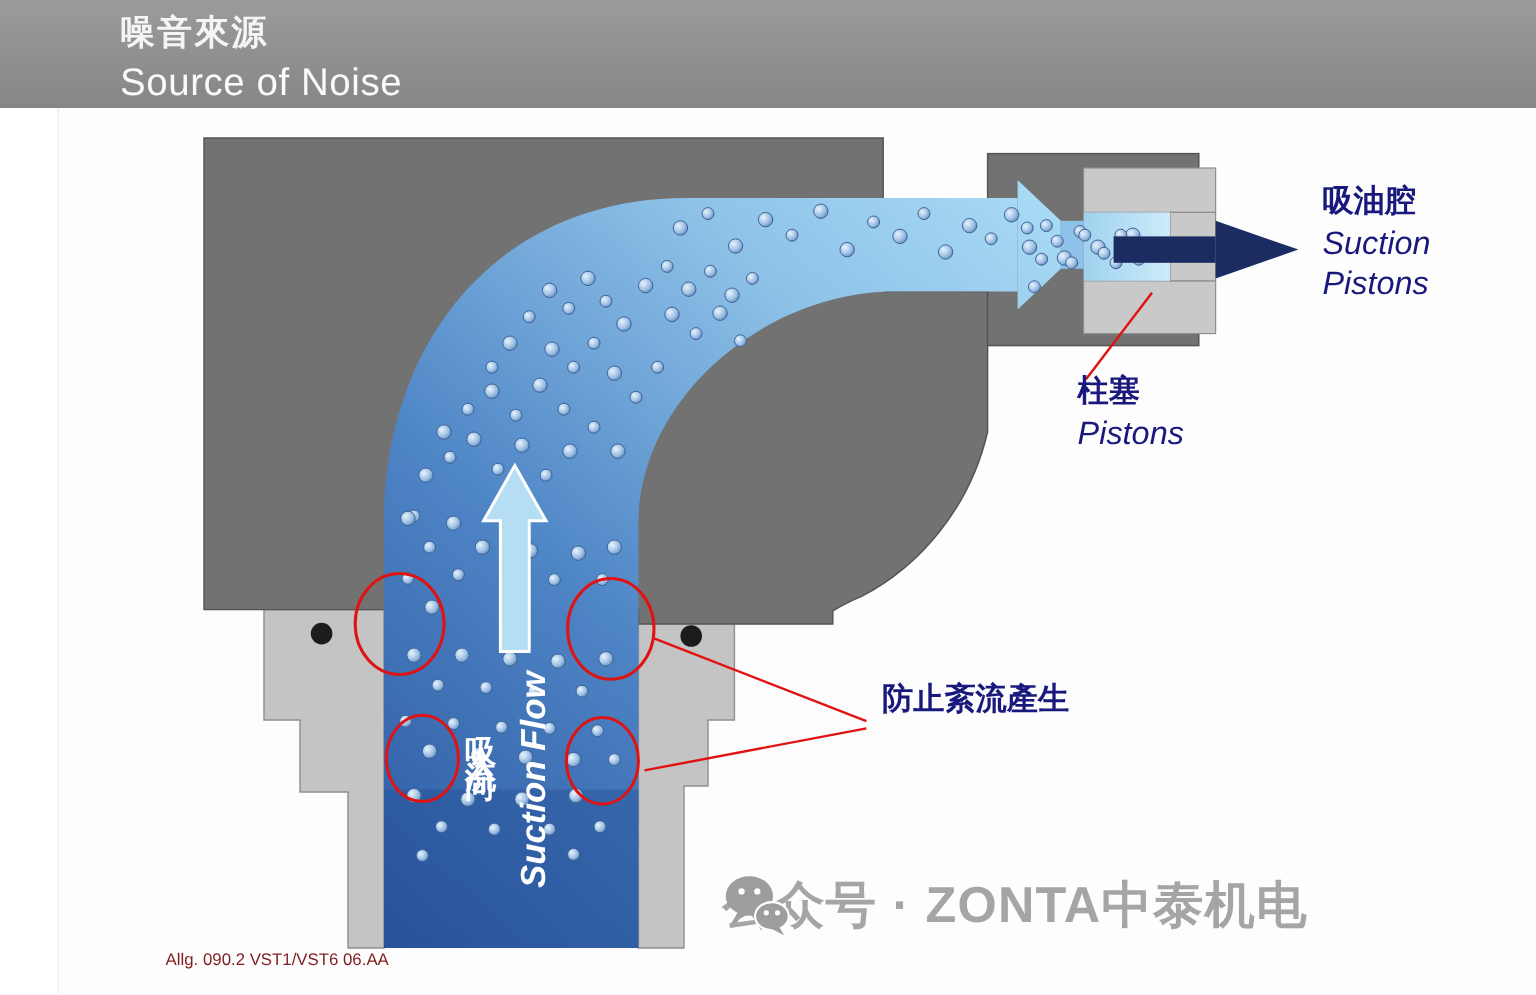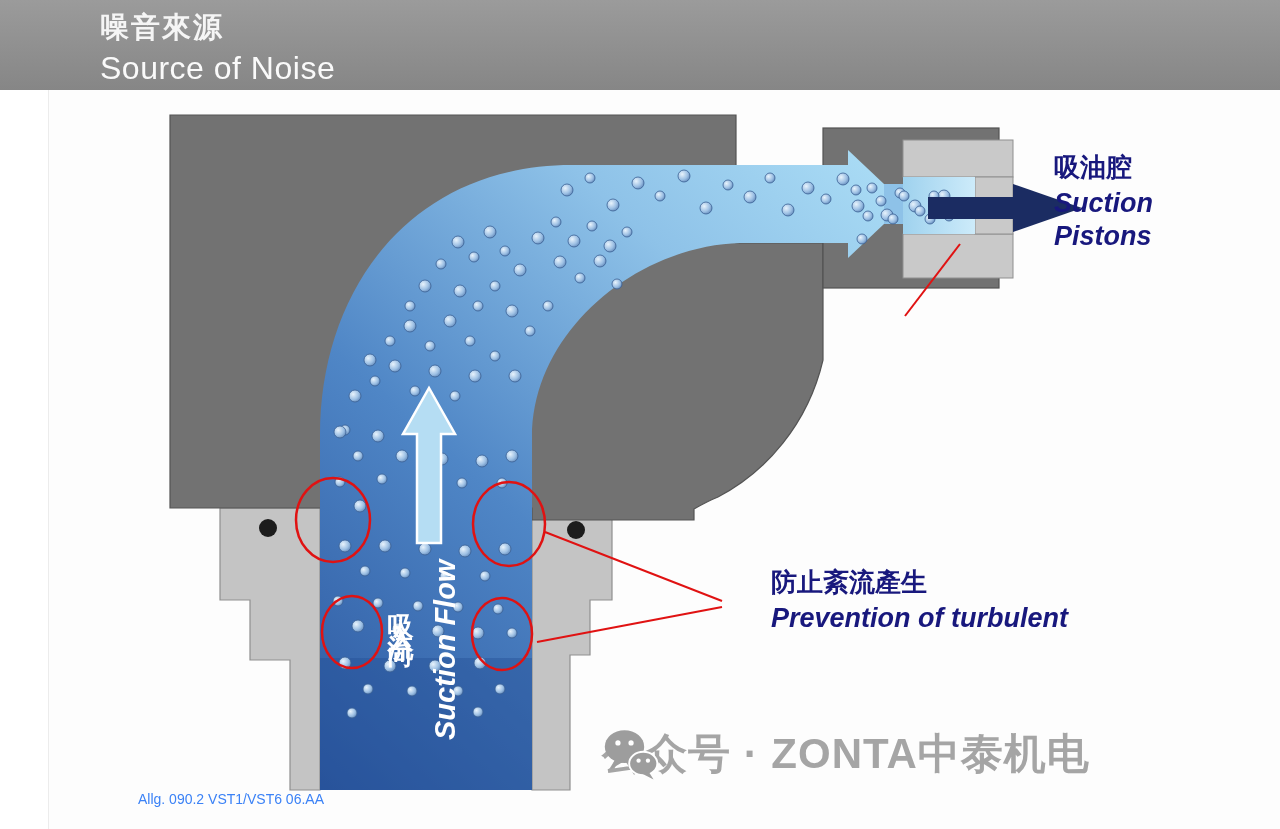--- a/index.html
+++ b/index.html
@@ -18,31 +18,31 @@
   
   .content-bg { position:absolute; top:90px; left:48px; right:0; bottom:0;
                 background:#fdfdfd; border-left:1px solid #ececec; }
 
   .diagram { position:absolute; top:90px; left:0; width:1280px; height:739px; }
   .diagram svg { position:absolute; top:0; left:0; }
 
   
   .label { position:absolute; color:#18187d; line-height:1.2; white-space:nowrap; }
   .label .zh { font-size:26px; font-weight:bold; margin-bottom:4px; }
-  .label .en { font-size:27px; font-weight:bold; font-style:italic; }
+  .label .en { font-size:27px; font-weight:normal; font-style:italic; }
 
   .flow-zh { position:absolute; left:384px; top:504px; writing-mode:vertical-rl;
              text-orientation:upright; color:#ffffff; font-size:26px; font-weight:bold;
              letter-spacing:9px; }
   .flow-en { position:absolute; left:429px; top:650px; width:210px;
              transform:rotate(-90deg); transform-origin:0 0;
              color:#ffffff; font-size:29px; font-weight:bold; font-style:italic; }
 
   .doc-code { position:absolute; left:138px; top:701px; font-size:14px;
-              color:#3b82f6; font-weight:500; }
+              color:#7f1d1d; font-weight:500; }
 
   .watermark { position:absolute; left:602px; top:636px; display:flex;
                align-items:center; gap:14px; }
   .watermark .wm-text { color:#a5a5a5; font-size:42px; font-weight:bold;
                         letter-spacing:1px; }
 </style>
 </head>
 <body>
 
 <div class="slide">
@@ -229,30 +229,33 @@
       <g stroke="#e01212" stroke-width="2">
         <line x1="545" y1="532" x2="722" y2="601"></line>
         <line x1="537" y1="642" x2="722" y2="607"></line>
         <line x1="905" y1="316" x2="960" y2="244"></line>
       </g>
     </svg>
 
     <div class="flow-zh">吸入流向</div>
     <div class="flow-en">Suction Flow</div>
 
-    <div class="label" style="left:1054px; top:62px;">
+    <div class="label" style="left:1102px; top:62px;">
       <div class="zh">吸油腔</div>
       <div class="en">Suction</div>
       <div class="en">Pistons</div>
     </div>
 
-
-    <div class="label" style="left:771px; top:477px;">
+    <div class="label" style="left:898px; top:220px;">
+      <div class="zh">柱塞</div>
+      <div class="en">Pistons</div>
+    </div>
+
+    <div class="label" style="left:735px; top:477px;">
       <div class="zh">防止紊流產生</div>
-      <div class="en">Prevention of turbulent</div>
     </div>
 
     <div class="doc-code">Allg. 090.2 VST1/VST6 06.AA</div>
 
     <div class="watermark">
       <svg width="60" height="60" viewBox="0 0 64 64">
         <ellipse cx="24" cy="22" rx="21" ry="17.5" fill="#9d9d9d"></ellipse>
         <path d="M14 36 L9 46 L23 38 Z" fill="#9d9d9d"></path>
         <circle cx="17" cy="18" r="2.8" fill="#ffffff"></circle>
         <circle cx="31" cy="18" r="2.8" fill="#ffffff"></circle>

